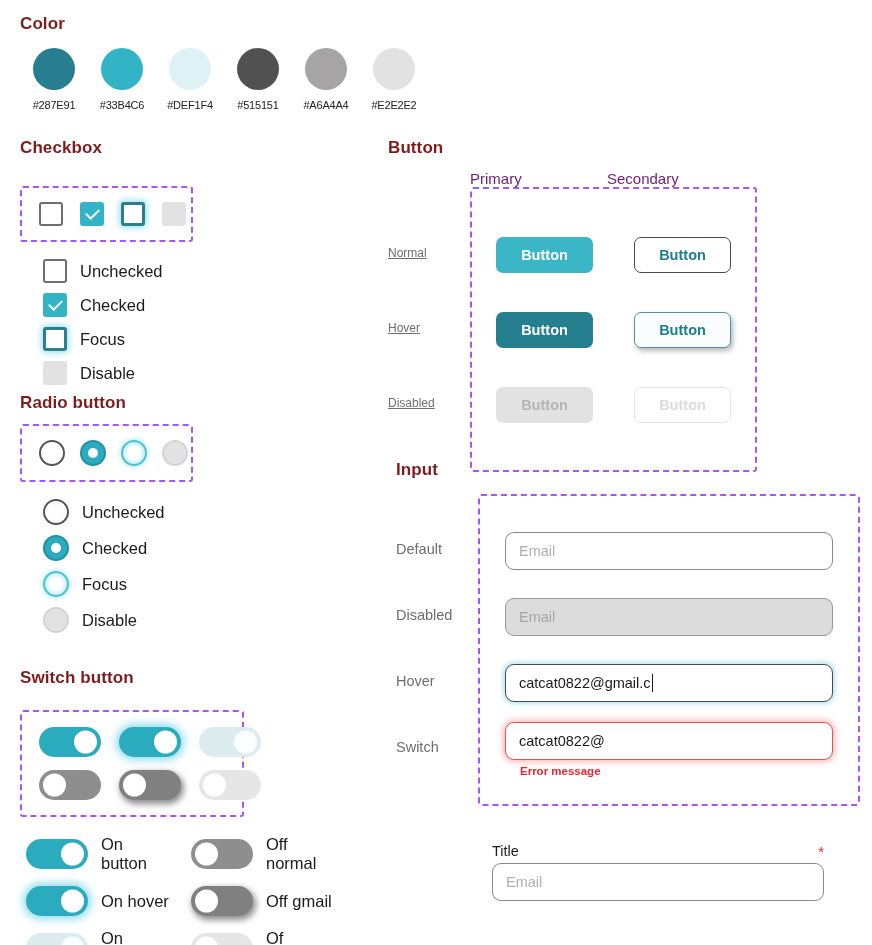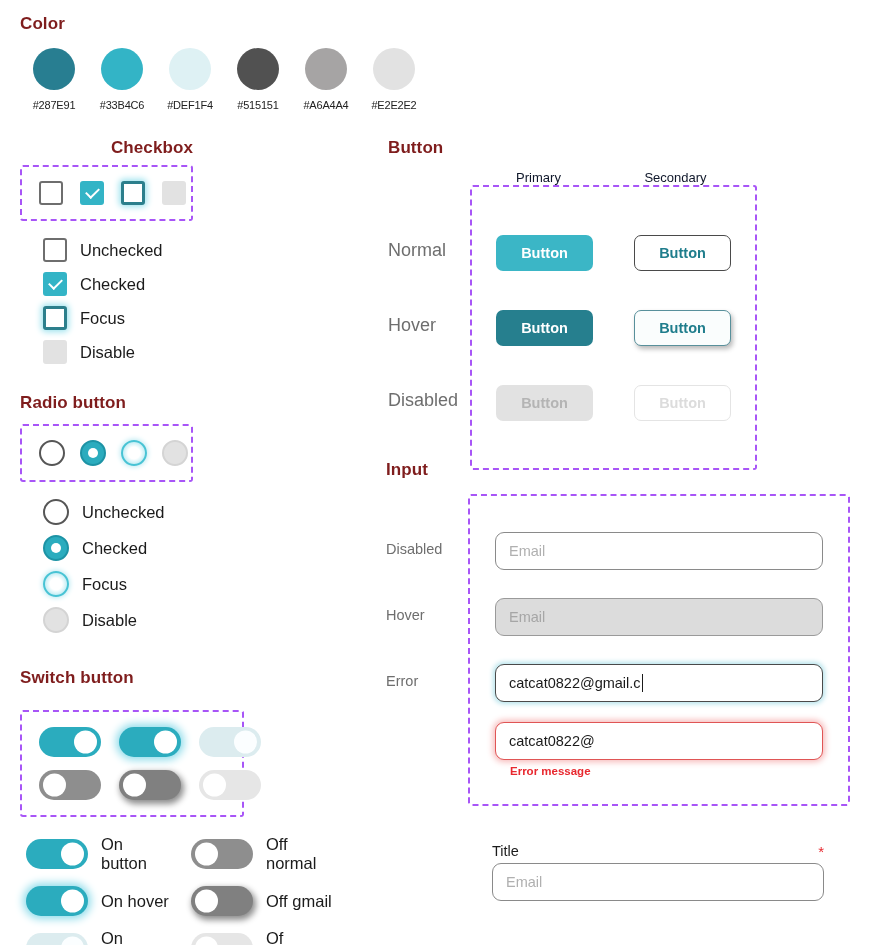--- a/index.html
+++ b/index.html
@@ -23,21 +23,21 @@
   .swatches { display: flex; }
   .swatch { width: 68px; text-align: center; }
   .swatch .dot { width: 42px; height: 42px; border-radius: 50%; margin: 0 auto 9px auto; }
   .swatch .hex { font-size: 11px; color: #222; letter-spacing: -.2px; }
 
   
   .legend-row { display: flex; align-items: center; gap: 13px; }
 
   
   #checkbox-section { position: absolute; left: 20px; top: 138px; }
-  #checkbox-section .h2 { margin-bottom: 7px; text-align: right; }
+  #checkbox-section .h2 { margin-bottom: 28px; }
   .cb-group { display: flex; gap: 17px; padding: 14px 17px; width: 173px; }
   .cb { width: 24px; height: 24px; border-radius: 3px; flex: none; position: relative;
         display: flex; align-items: center; justify-content: center; }
   .cb-unchecked { border: 2px solid #6e6e6e; background: #fff; }
   .cb-checked   { background: #33B4C6; border: 2px solid #33B4C6; }
   .cb-focus     { background: #fff; border: 3px solid #2c7f8c; box-shadow: 0 0 6px 2px #9fe3ee; }
   .cb-disable   { background: #e2e2e2; border: 2px solid #e2e2e2; }
   .tick { width: 13px; height: 8px; border-left: 2.6px solid #fff; border-bottom: 2.6px solid #fff;
           transform: rotate(-45deg) translate(1px,-1px); }
   .cb-list { margin-top: 17px; display: flex; flex-direction: column; gap: 10px; margin-left: 23px; }
@@ -74,38 +74,38 @@
   .sw-off-normal  { background: #8e8e8e; }
   .sw-off-hover   { background: #808080; box-shadow: 2px 3px 6px 1px rgba(0,0,0,.45); }
   .sw-off-disable { background: #e6e6e6; }
   .sw-list { margin-top: 18px; display: grid; grid-template-columns: 145px 145px;
              gap: 13px 20px; margin-left: 6px; }
 
   
   #button-section { position: absolute; left: 388px; top: 138px; }
   #button-section .h2 { margin-bottom: 12px; }
   .btn-head { display: flex; margin-left: 82px; }
-  .btn-head span { width: 137px; text-align: center; color: #0f172a; font-size: 13px; }
+  .btn-head span { width: 137px; color: #701a75; font-size: 15px; }
   .btn-body { display: flex; }
   .btn-rowlabels { width: 82px; padding-top: 28px; display: flex; flex-direction: column; }
-  .btn-rowlabels span { height: 75px; display: flex; align-items: center; color: #6e6e6e; font-size: 18px; }
+  .btn-rowlabels span { height: 75px; display: flex; align-items: center; color: #6e6e6e; font-size: 12px; text-decoration: underline; }
   .btn-matrix { padding: 28px 24px 28px 24px; }
   .btn-row { display: flex; gap: 41px; height: 75px; align-items: center; }
   .btn { width: 97px; height: 36px; border-radius: 7px; font-size: 14.5px; font-weight: bold;
          display: flex; align-items: center; justify-content: center; flex: none; }
   .btn-p-normal   { background: #3bb6c6; color: #fff; }
   .btn-p-hover    { background: #267f8e; color: #fff; }
   .btn-p-disabled { background: #e2e2e2; color: #b4b4b4; }
   .btn-s-normal   { background: #fff; color: #1f7d8c; border: 1.6px solid #4a4a4a; }
   .btn-s-hover    { background: #fafdfd; color: #1f7d8c; border: 1.6px solid #58909b;
                     box-shadow: 2px 3px 5px rgba(0,0,0,.28); }
   .btn-s-disabled { background: #fff; color: #dcdcdc; border: 1.6px solid #e4e4e4; }
 
   
-  #input-section { position: absolute; left: 386px; top: 460px; }
+  #input-section { position: absolute; left: 396px; top: 460px; }
   #input-section .h2 { margin-bottom: 14px; }
   .in-body { display: flex; }
   .in-rowlabels { width: 82px; padding-top: 22px; display: flex; flex-direction: column; }
   .in-rowlabels span { height: 66px; display: flex; align-items: center; color: #6e6e6e; font-size: 14.5px; }
   .in-matrix { padding: 22px 25px 22px 25px; }
   .in-wrap { height: 66px; display: flex; flex-direction: column; justify-content: center; }
   .in { width: 328px; height: 38px; border-radius: 9px; background: #fff;
         display: flex; align-items: center; padding: 0 13px; font-size: 14.5px; color: #1b1b1b; }
   .in-default  { border: 1.4px solid #8a8a8a; color: #b0b0b0; }
   .in-disabled { border: 1.4px solid #9a9a9a; background: #dcdcdc; color: #a6a6a6; }
@@ -318,23 +318,24 @@
         </div>
       </div>
     </div>
   </section>
 
   <section id="input-section">
     <div class="h2">Input</div>
 
     <div class="in-body">
       <div class="in-rowlabels">
+        <span>Default</span>
         <span>Disabled</span>
         <span>Hover</span>
-        <span>Error</span>
+        <span>Switch</span>
       </div>
 
       <div class="in-matrix dashed">
         <div class="in-wrap">
           <div class="in in-default">
             <span>Email</span>
           </div>
         </div>
         <div class="in-wrap">
           <div class="in in-disabled">

